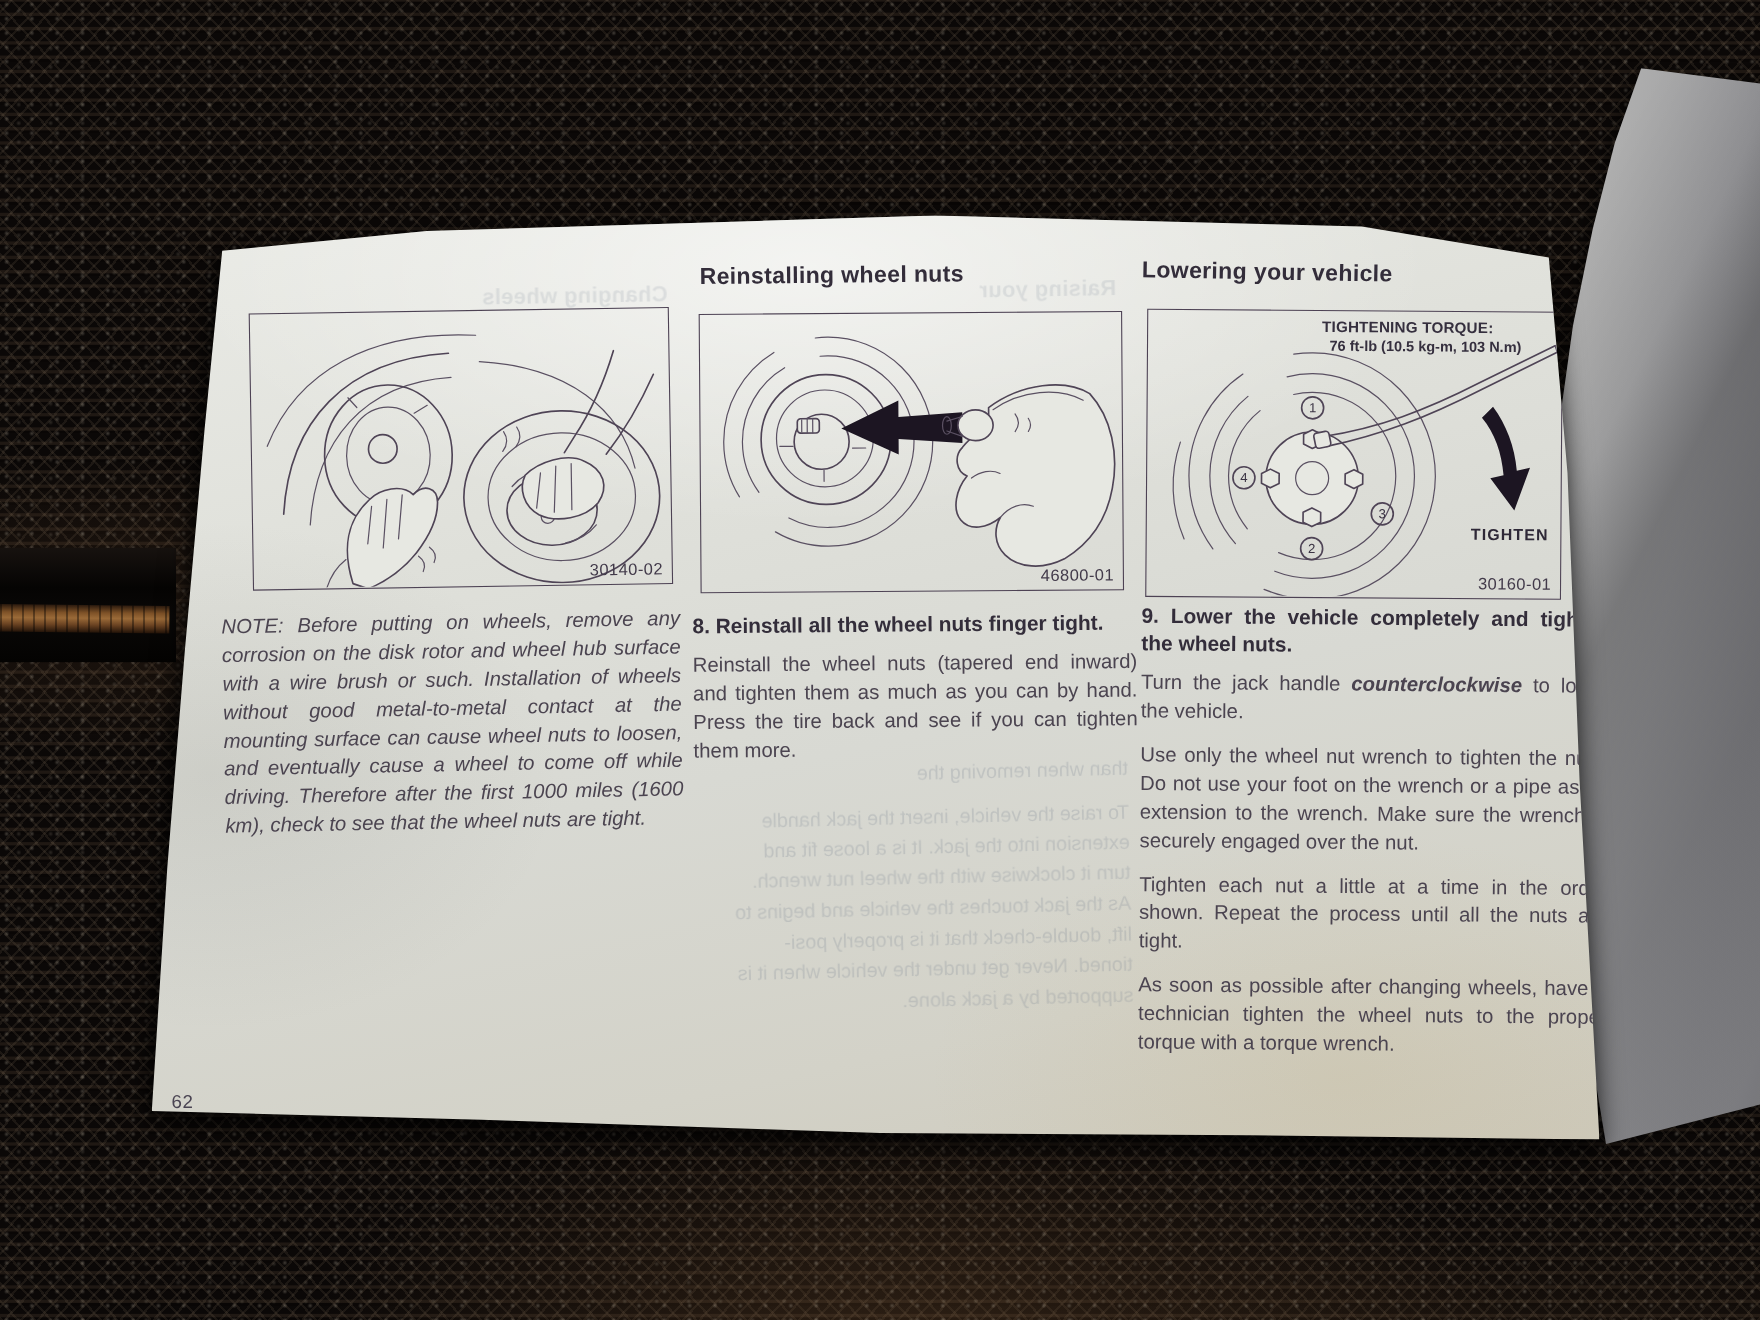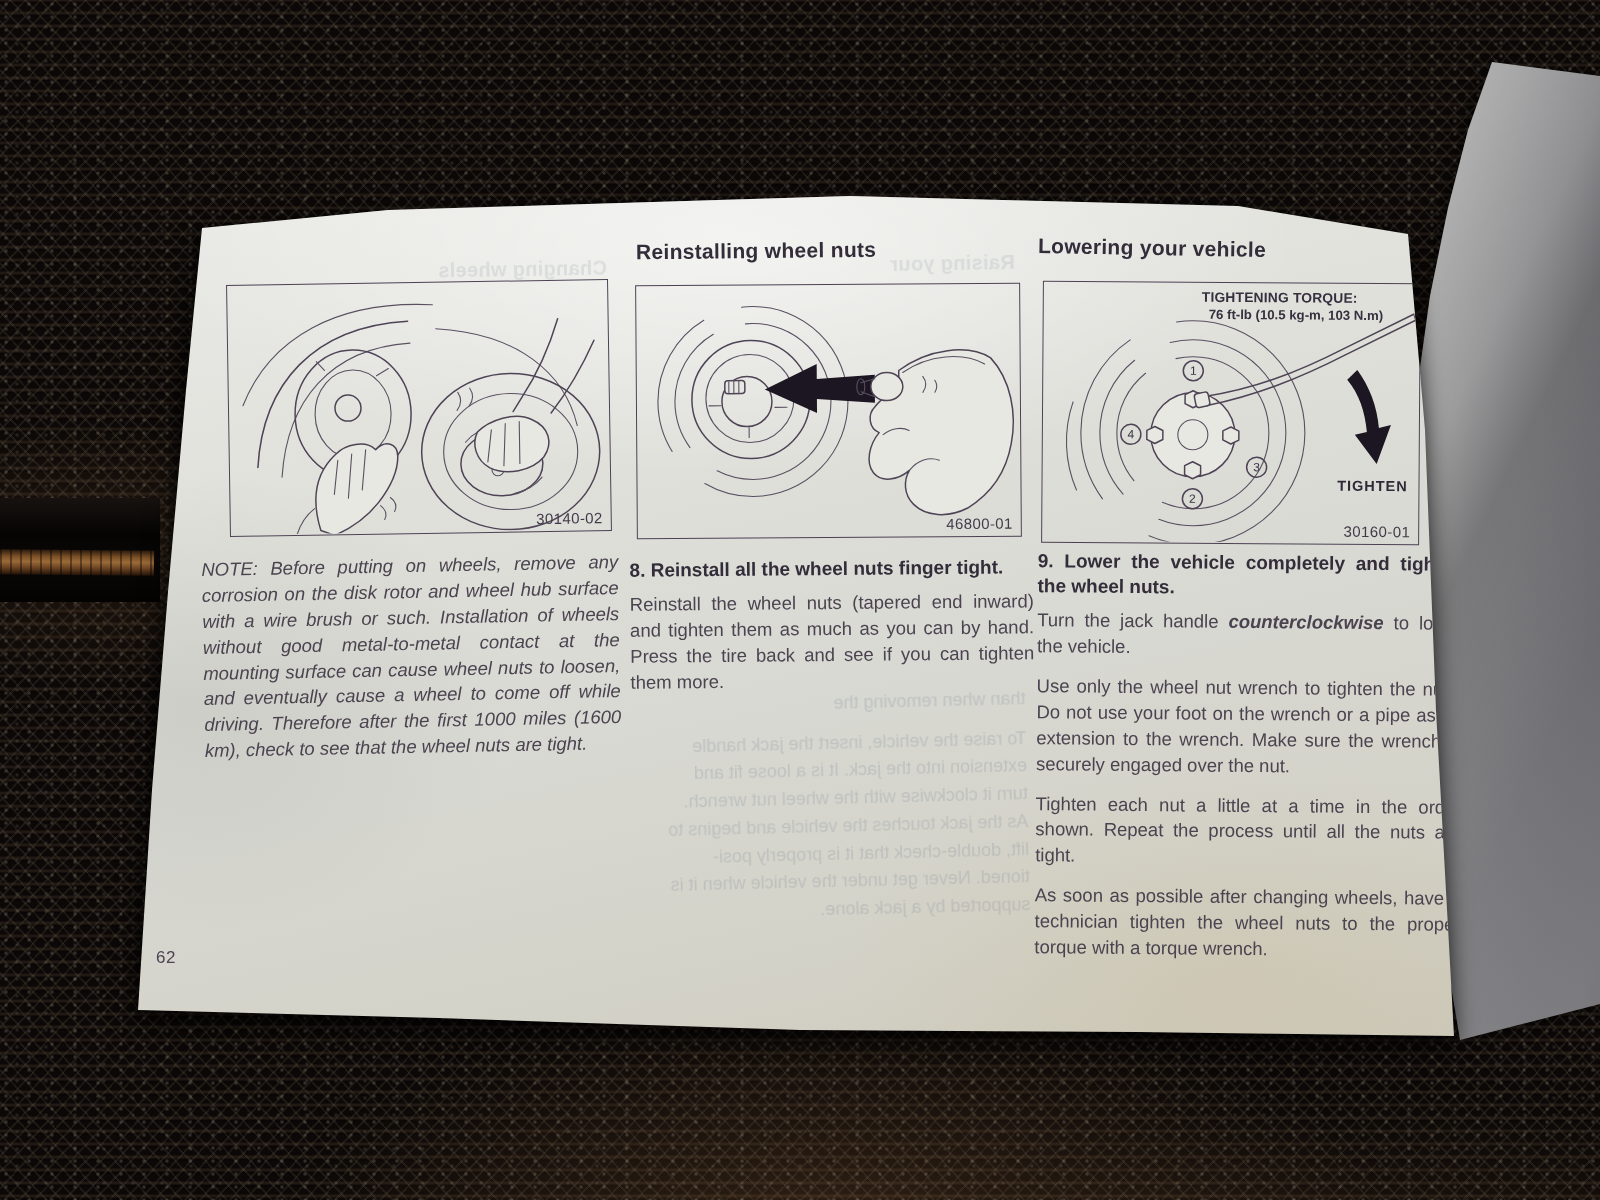--- a/index.html
+++ b/index.html
@@ -47,21 +47,21 @@
     clip-path:polygon(64px 38px,250px 20px,712px 6px,1100px 16px,1270px 44px,1287px 240px,1298px 520px,1316px 846px,1000px 842px,662px 840px,300px 828px,0px 820px,14px 600px,30px 402px,48px 200px);}
   .abs{position:absolute;}
   .heading{font-size:21px;font-weight:bold;color:#332d3a;letter-spacing:.3px;}
   .figure-box{border:1.6px solid #4d4254;}
   .fig-code{position:absolute;right:8px;bottom:4px;font-size:15px;color:#423a4a;letter-spacing:.4px;}
   .body-text{font-size:18.5px;line-height:1.4;text-align:justify;color:#4b4450;}
   .note-text{font-style:italic;}
   .step-title{font-size:19px;font-weight:bold;color:#332d3a;line-height:1.32;text-align:justify;margin-bottom:9px;}
   .para{margin-bottom:14px;}
   .em{font-weight:bold;font-style:italic;}
-  .page-number{font-size:17px;color:#4a4452;letter-spacing:.5px;}
+  .page-number{font-size:17px;color:#4a4452;letter-spacing:.5px;margin-top:44px;}
   .torque-block{position:absolute;left:158px;top:7px;width:216px;color:#352f3e;}
   .torque-l1{font-size:13.8px;font-weight:bold;letter-spacing:.2px;}
   .torque-l2{font-size:13.2px;font-weight:bold;margin-left:7px;margin-top:2px;white-space:nowrap;}
   
   .ghost{transform:scaleX(-1);opacity:.24;color:#76808f;filter:blur(.4px);}
   .ghost-heading{font-size:20px;font-weight:bold;letter-spacing:.3px;opacity:.20;color:#8d97a4;}
   .ghost-line{font-size:18px;line-height:1.54;white-space:nowrap;}
   .ghost-gap{margin-bottom:12px;}
   svg{display:block;}
   svg text{font-family:"Liberation Sans",sans-serif;}

